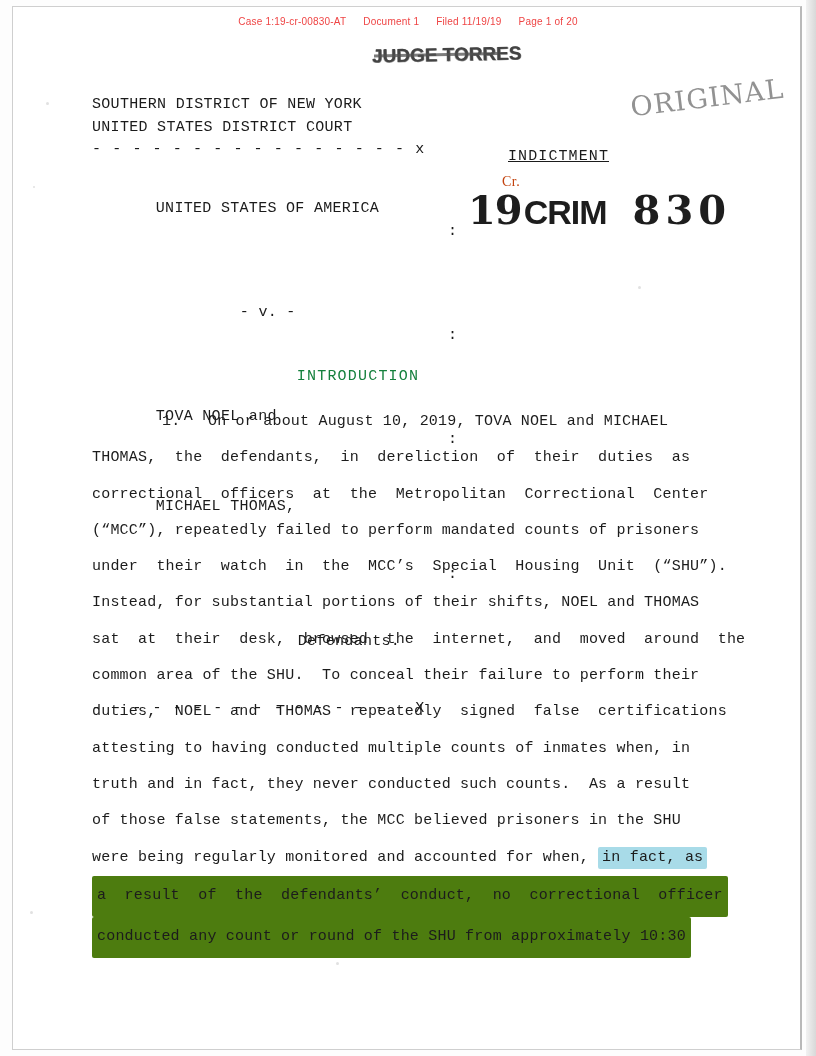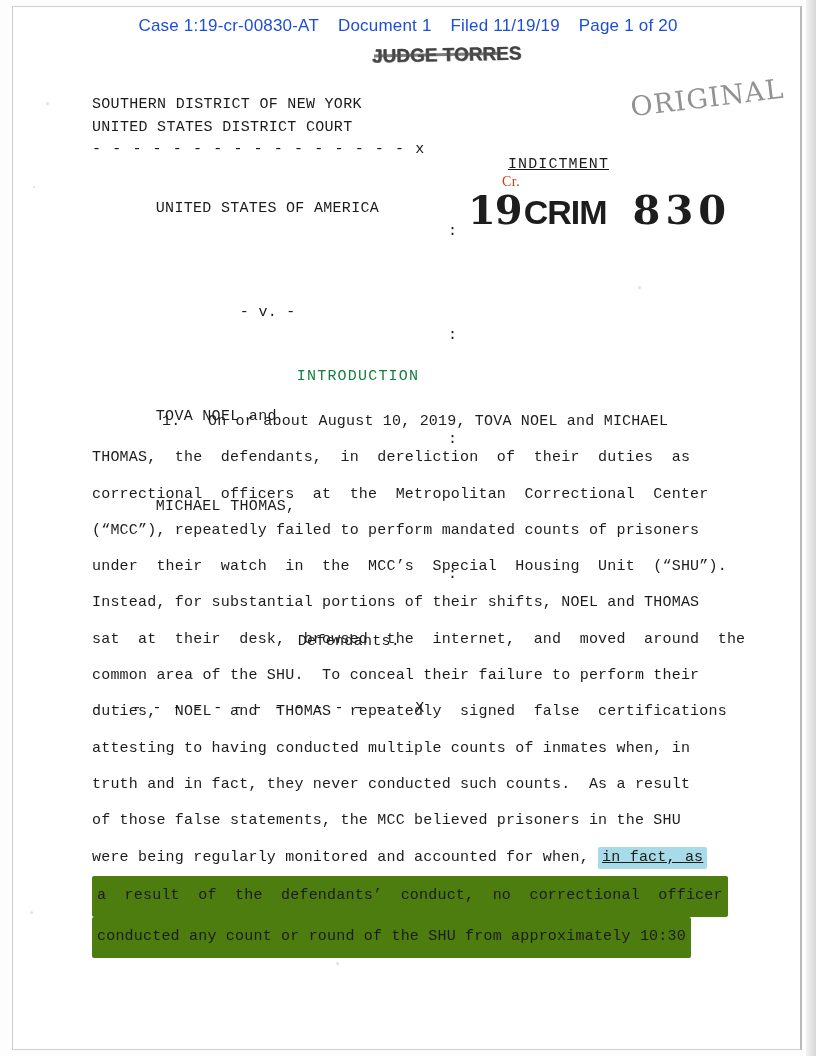--- a/index.html
+++ b/index.html
@@ -23,22 +23,22 @@
     overflow: hidden;
   }
   
   #ecf-header {
     position: absolute;
     top: 16px;
     left: 0;
     width: 816px;
     text-align: center;
     font-family: "Liberation Sans", sans-serif;
-    font-size: 17px;
-    color: #1d4ed8;
+    font-size: 10px;
+    color: #ef4444;
     letter-spacing: 0.2px;
     white-space: nowrap;
   }
   #ecf-header span { margin-right: 14px; }
   #ecf-header span:last-child { margin-right: 0; }
 
   
   #sheet {
     position: absolute;
     left: 12px;
@@ -128,21 +128,20 @@
 
   
   #indictment-label {
     position: absolute;
     left: 508px;
     top: 148px;
     font-size: 15px;
     letter-spacing: 1.1px;
     text-decoration: underline;
     color: #1b1b1b;
-    margin-top: 8px;
   }
 
   
   #crim-stamp {
     position: absolute;
     left: 468px;
     top: 186px;
     color: #1d1d1d;
     white-space: nowrap;
   }
@@ -205,21 +204,20 @@
     white-space: pre;
     display: block;
     text-align: justify;
   }
   .indent { display: inline-block; width: 70px; }
 
   .hl {
     background: #a8dbe8;
     padding: 2px 4px 3px 4px;
     border-radius: 2px;
-    text-decoration: underline;
   }
   .hl-line {
     display: inline-block;
     background: #4d7c0f;
     border-radius: 2px;
     padding: 2px 5px 3px 5px;
   }
 
   
   .speck {

